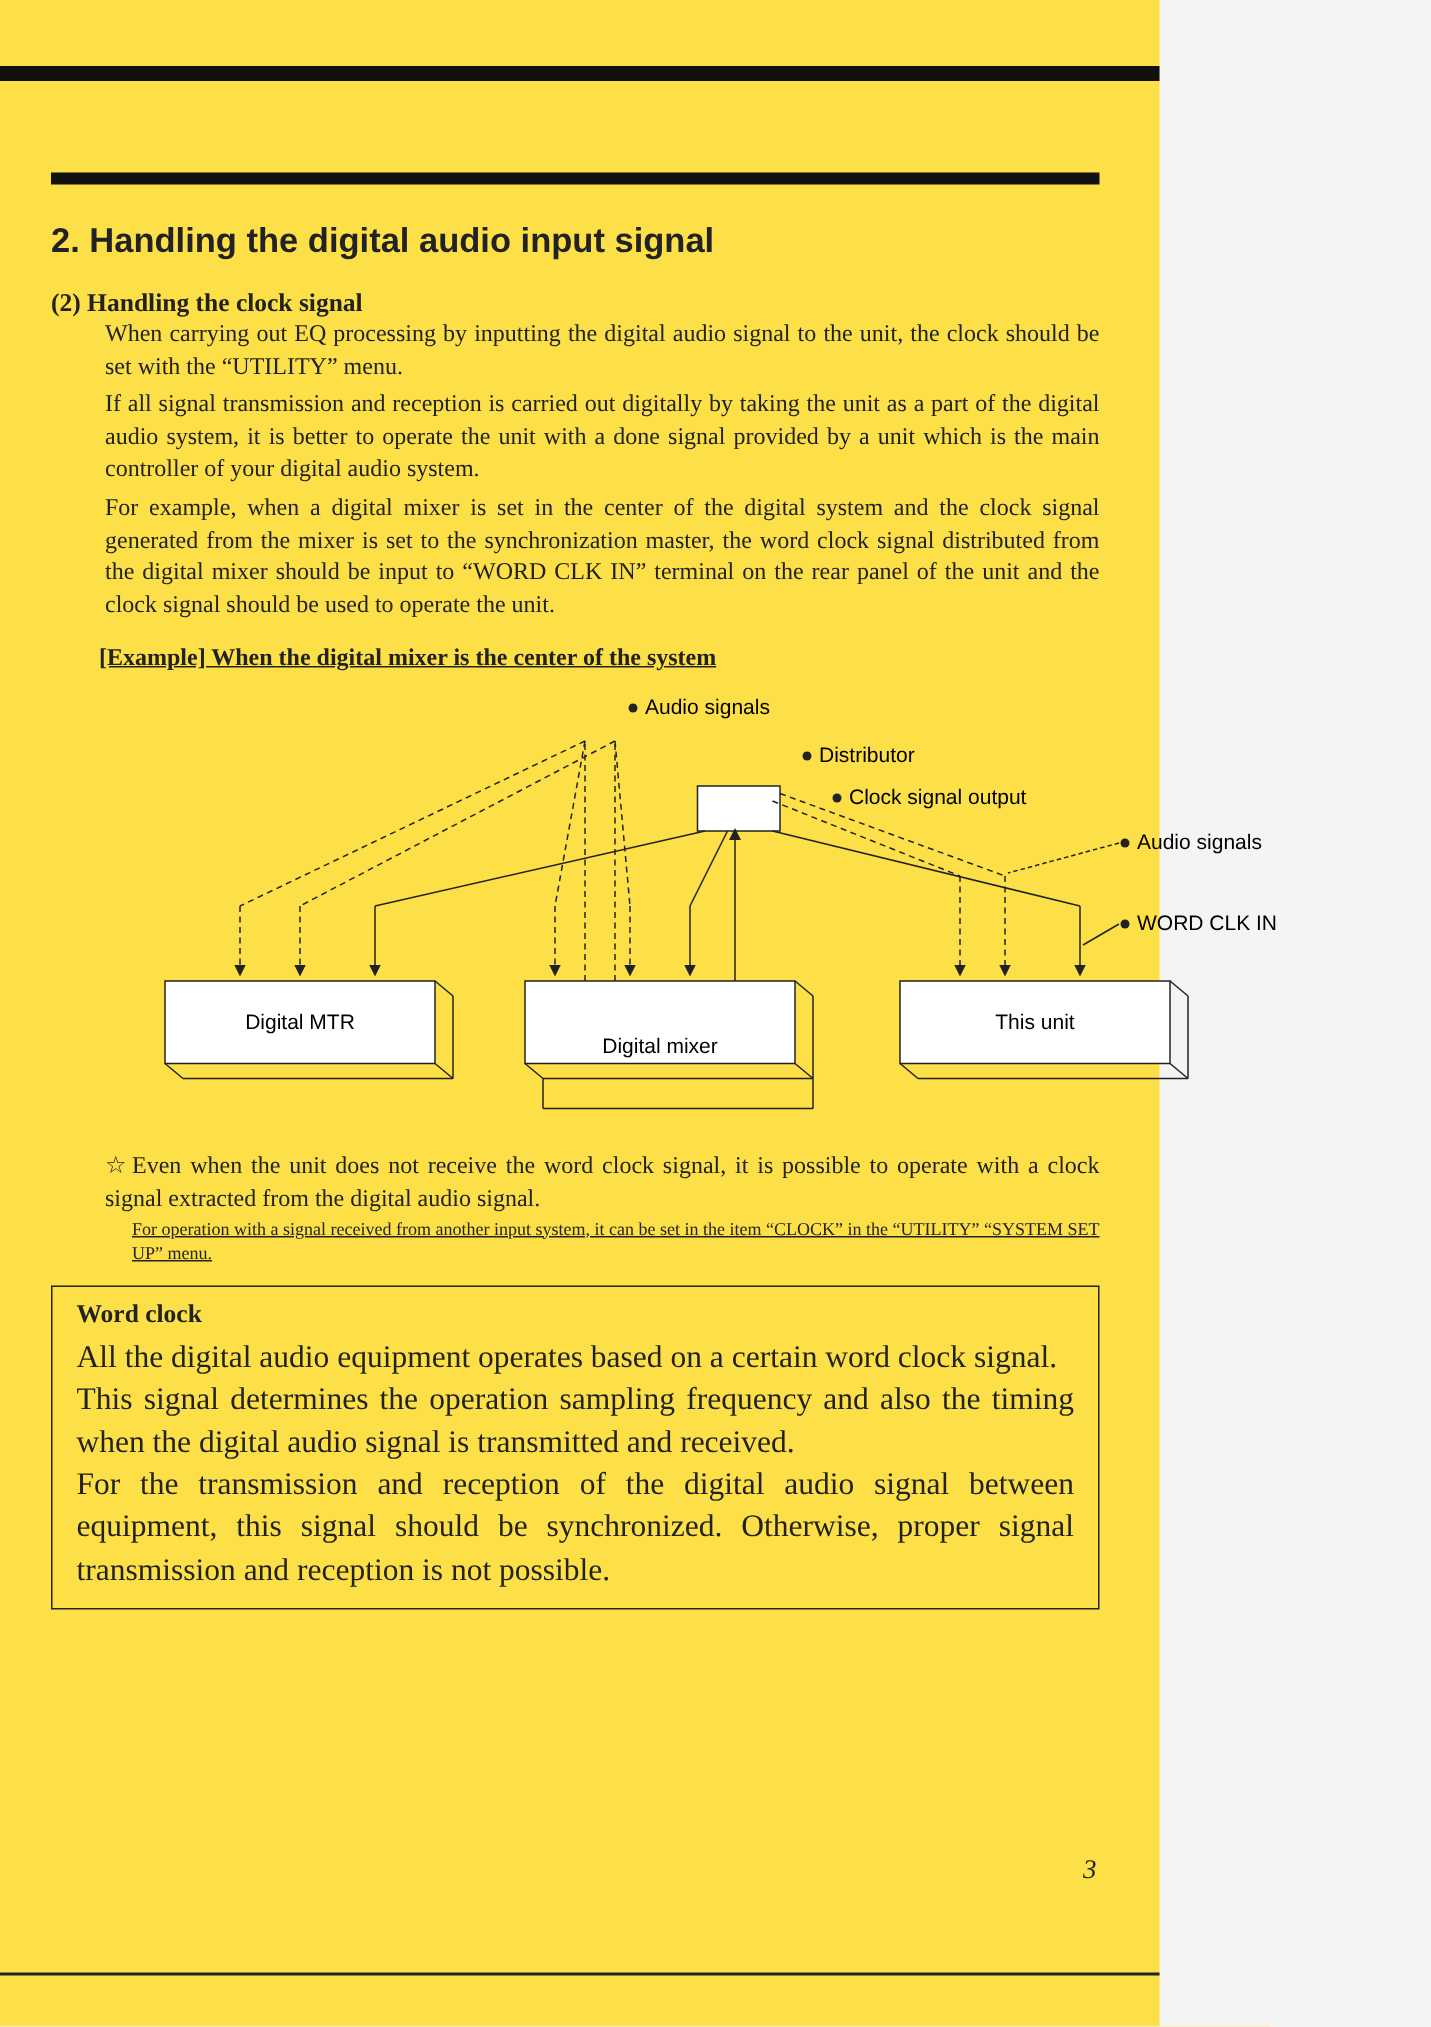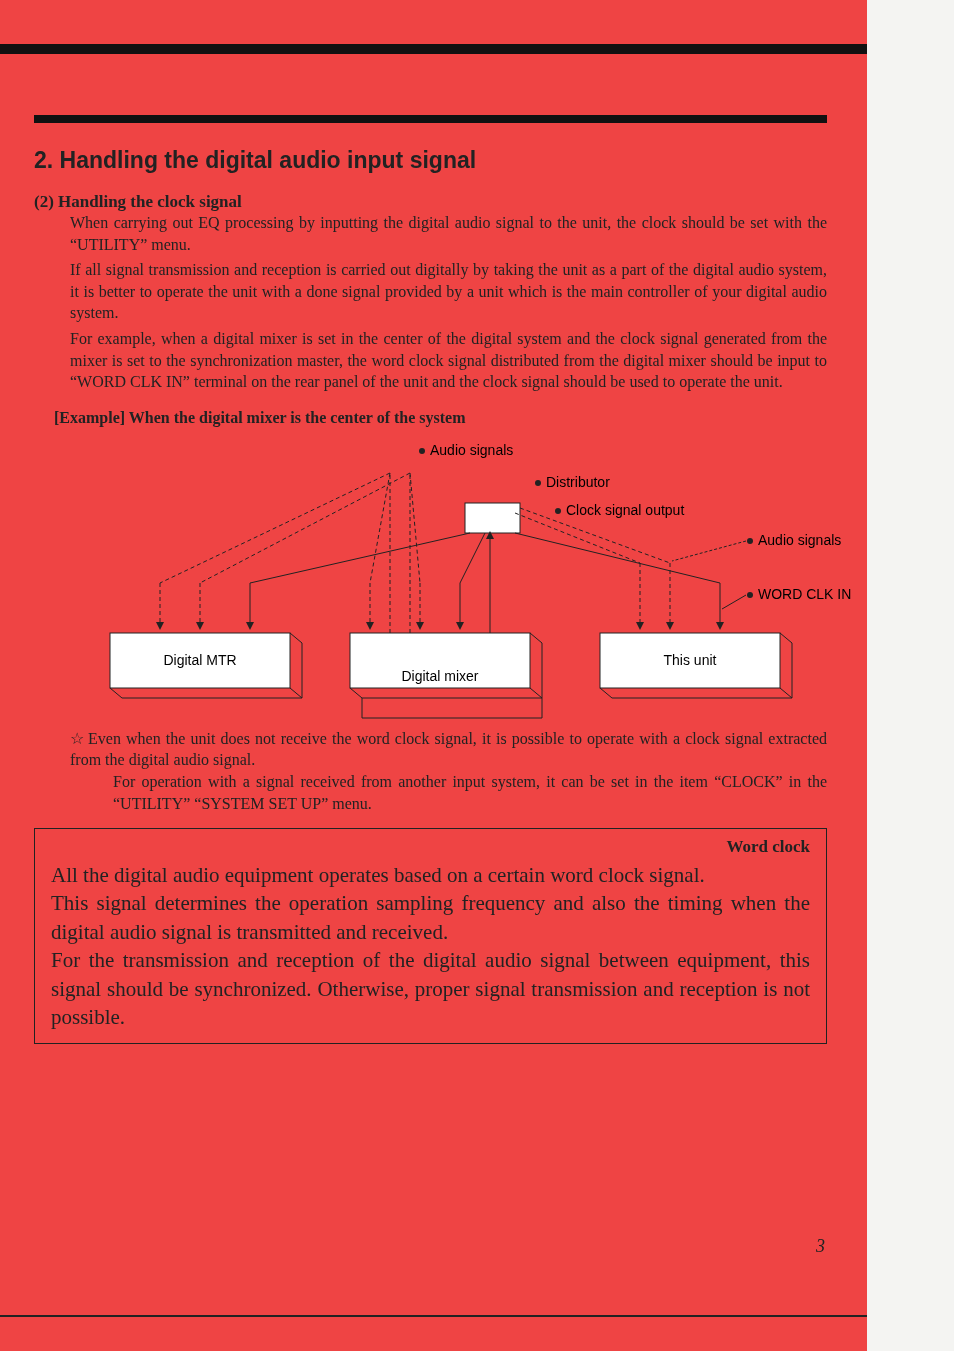--- a/index.html
+++ b/index.html
@@ -3,25 +3,25 @@
 <meta charset="utf-8">
 <style>
   html, body {
     margin: 0;
     padding: 0;
     background: #f4f4f2;
     font-family: "Times New Roman", Times, serif;
     color: #222;
   }
   .page {
-    width: 867px;
+    width: 773px;
     height: 1351px;
     box-sizing: border-box;
     position: relative;
-    background: #ef4444;
+    background: #fde047;
   }
   .top-black {
     position: absolute;
     left: 0; top: 44px;
     width: 100%;
     height: 10px;
     background: #111;
   }
   .content-frame {
     position: absolute;
@@ -55,52 +55,54 @@
     display: inline-block;
     border: 1px solid #222;
     padding: 0 4px;
     font-size: 15px;
     line-height: 1.1;
     vertical-align: 1px;
   }
   .example-head {
     font-weight: bold;
     font-size: 16px;
-    margin-left: 20px;
+    margin-left: 32px;
     margin-top: 16px;
     margin-bottom: 6px;
+    text-decoration: underline;
   }
   .diagram-wrap {
     margin-left: 36px;
     margin-top: 4px;
   }
   .star-note {
     font-size: 16px;
     line-height: 1.35;
     text-align: justify;
     margin-left: 36px;
-    margin-top: 1px;
+    margin-top: 18px;
   }
   .star-note .star {
     display: inline-block;
     width: 18px;
   }
   .star-body {
-    margin-left: 79px;
-    font-size: 16px;
-    line-height: 1.35;
-    text-align: justify;
+    margin-left: 54px;
+    font-size: 12px;
+    line-height: 1.35;
+    text-align: justify;
+    text-decoration: underline;
   }
   .info-box {
     border: 1px solid #222;
     margin-top: 14px;
     padding: 8px 16px 12px 16px;
   }
   .info-title {
-    text-align: right;
+    text-align: left;
     font-weight: bold;
     font-size: 17px;
     margin-bottom: 4px;
   }
   .info-para {
     font-size: 21px;
     line-height: 1.35;
     text-align: justify;
     font-family: Liberation Serif, serif;
   }

